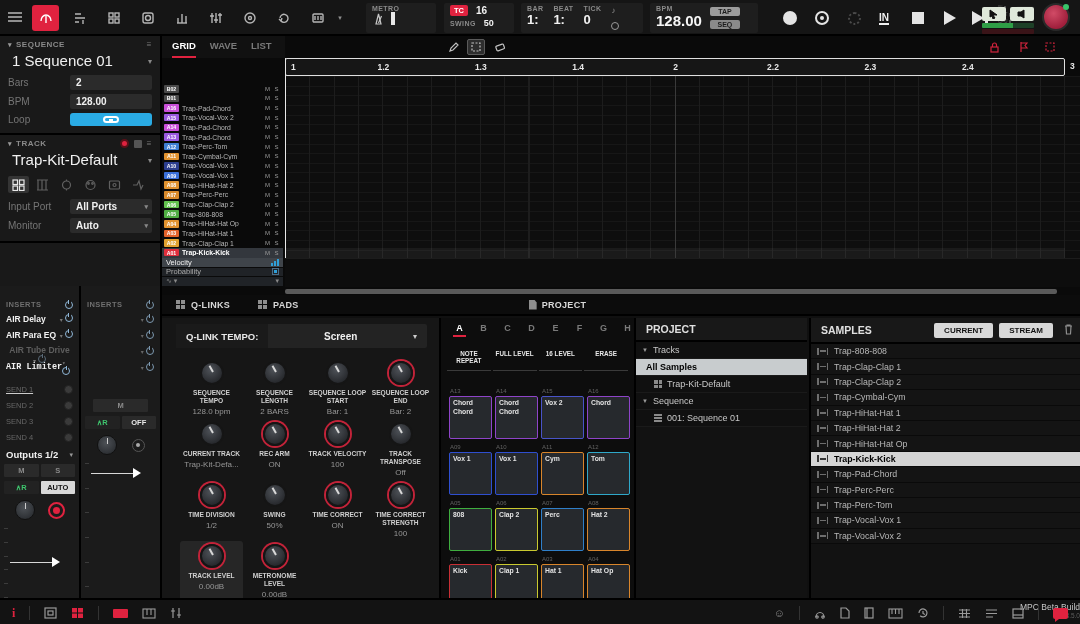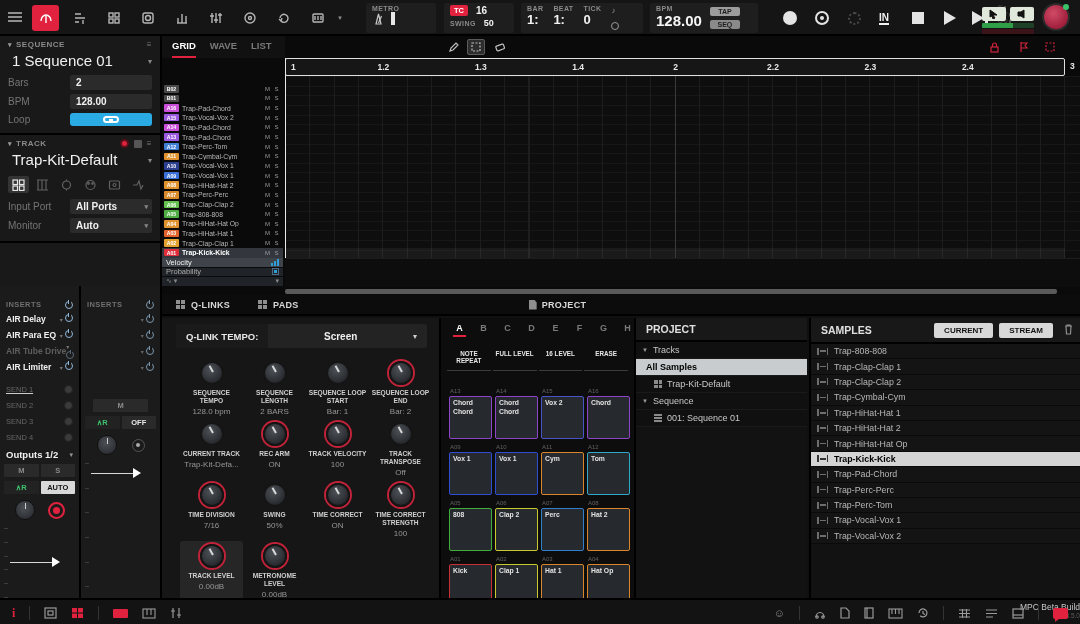--- a/index.html
+++ b/index.html
@@ -455,25 +455,25 @@
         </div>
       <div id="insertsA">
           <div class="srow" style="height: 16px;">
             <span class="insname">AIR Delay</span>
             <span><span style="color:#777;font-size:6px">▾</span> <span class="pwr" style="color:#8fb6d6"></span></span>
           </div>
           <div class="srow" style="height: 16px;">
             <span class="insname">AIR Para EQ</span>
             <span><span style="color:#777;font-size:6px">▾</span> <span class="pwr" style="color:#8fb6d6"></span></span>
           </div>
-          <div class="srow" style="height: 16px;">
+          <div class="srow" style="height: 16px; flex-direction: column;">
             <span class="insname off">AIR Tube Drive</span>
             <span><span style="color:#777;font-size:6px">▾</span> <span class="pwr" style="color:#5a6a78"></span></span>
           </div>
-          <div class="srow" style="height: 16px;">
+          <div class="srow" style="height: 16px; font-family: Liberation Mono, monospace;">
             <span class="insname">AIR Limiter</span>
             <span><span style="color:#777;font-size:6px">▾</span> <span class="pwr" style="color:#8fb6d6"></span></span>
           </div>
         </div>
       <div style="height:6px"></div>
       <div id="sendsA">
           <div class="srow" style="height: 16px; text-decoration: underline;">
             <span class="sendlab">SEND 1</span>
             <span class="knobsm"></span>
           </div>
@@ -834,21 +834,21 @@
           <div class="kval">100</div>
         </div>
         <div class="kcell">
           <div class="knob"></div>
           <div class="klabel">TRACK TRANSPOSE</div>
           <div class="kval">Off</div>
         </div>
         <div class="kcell">
           <div class="knob ring"></div>
           <div class="klabel">TIME DIVISION</div>
-          <div class="kval">7/16</div>
+          <div class="kval">1/2</div>
         </div>
         <div class="kcell">
           <div class="knob"></div>
           <div class="klabel">SWING</div>
           <div class="kval">50%</div>
         </div>
         <div class="kcell">
           <div class="knob ring"></div>
           <div class="klabel">TIME CORRECT</div>
           <div class="kval">ON</div>

